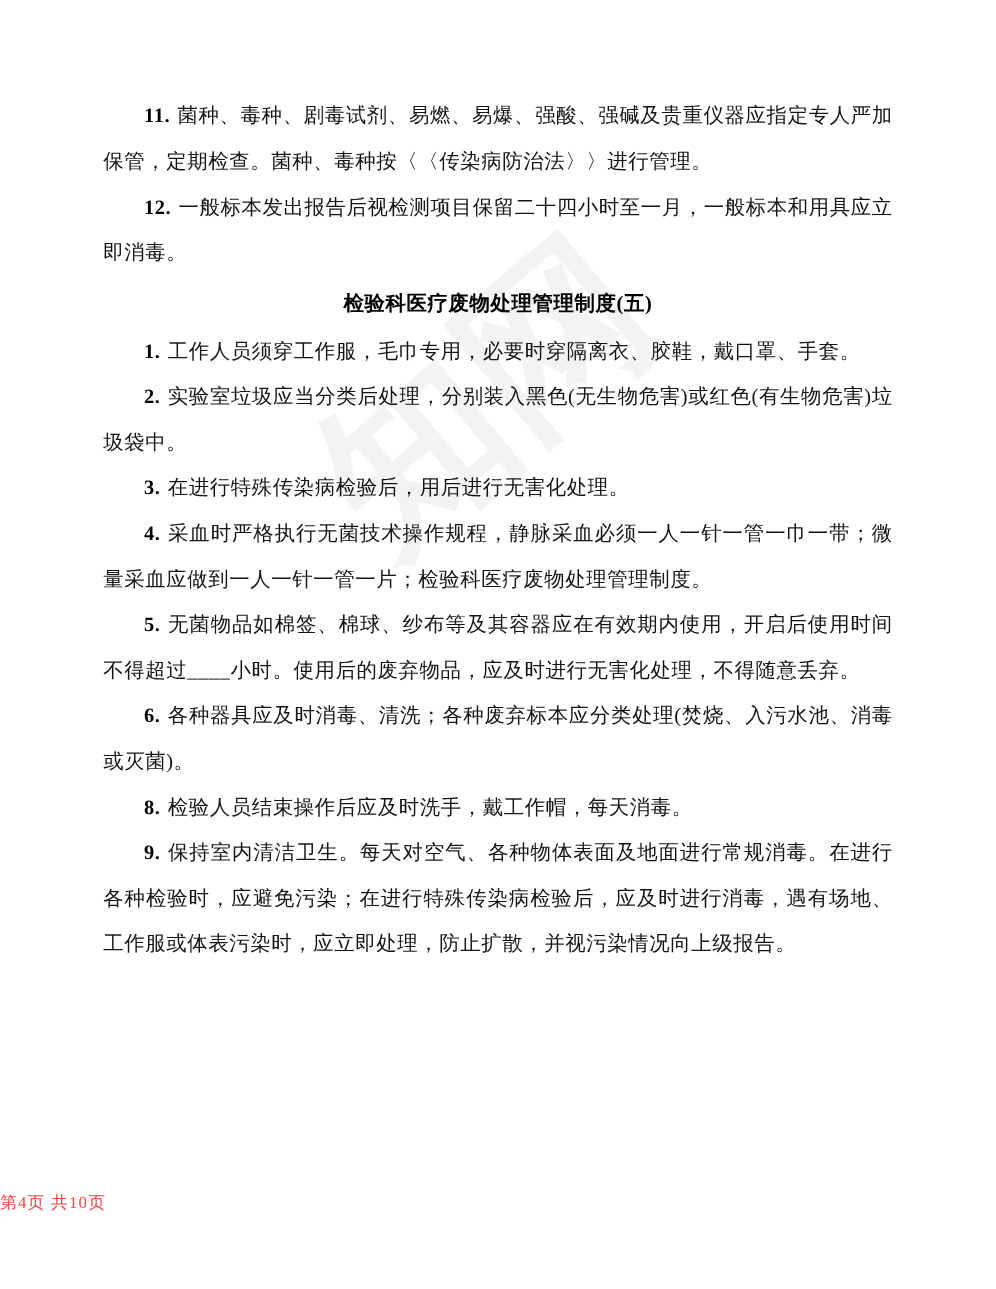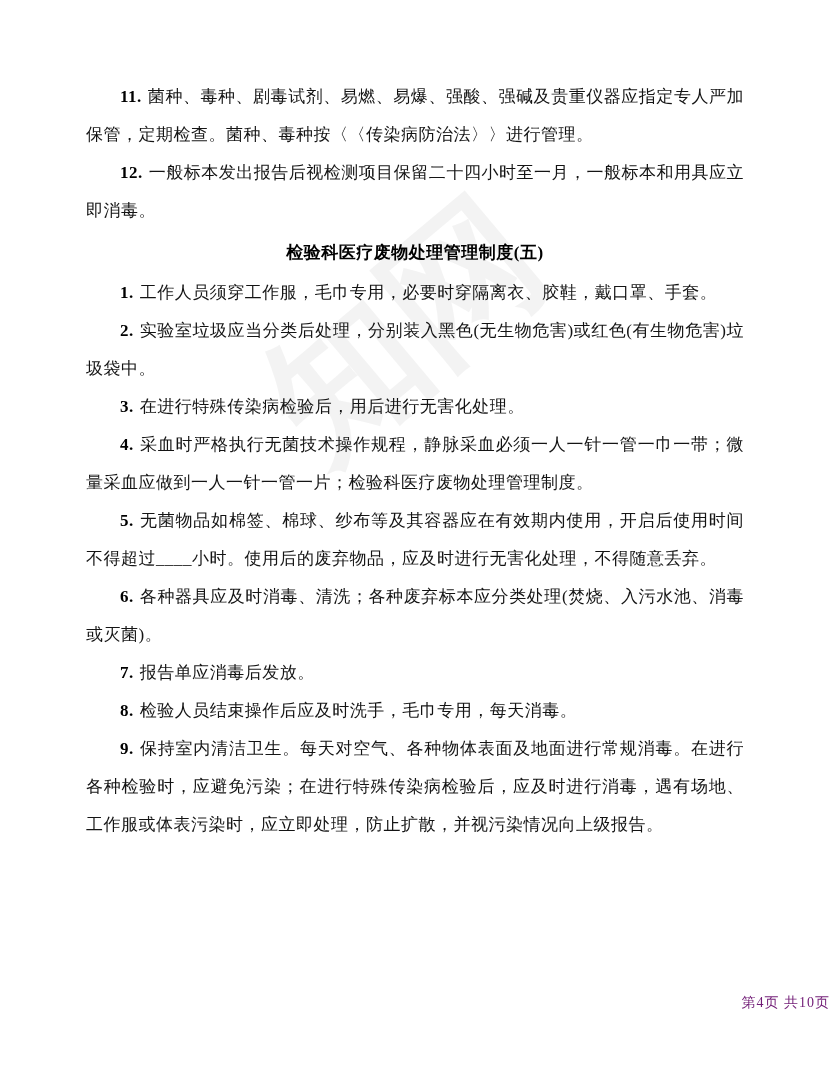--- a/index.html
+++ b/index.html
@@ -48,23 +48,23 @@
     margin: 6px 0 4px 0;
     color: #000000;
     letter-spacing: 0.5px;
   }
 
   .footer {
     position: absolute;
     left: 0;
     right: 0;
     bottom: 62px;
-    text-align: right;
+    text-align: left;
     font-size: 14px;
-    color: #701a75;
+    color: #ef4444;
     z-index: 1;
     letter-spacing: 1px;
   }
 
   .watermark {
     position: absolute;
     left: 255px;
     top: 230px;
     z-index: 0;
     font-size: 150px;
@@ -98,23 +98,22 @@
     <p class="para"><span class="num">2.</span><span>实验室垃圾应当分类后处理，分别装入黑色(无生物危害)或红色(有生物危害)垃圾袋中。</span></p>
 
     <p class="para"><span class="num">3.</span><span>在进行特殊传染病检验后，用后进行无害化处理。</span></p>
 
     <p class="para"><span class="num">4.</span><span>采血时严格执行无菌技术操作规程，静脉采血必须一人一针一管一巾一带；微量采血应做到一人一针一管一片；检验科医疗废物处理管理制度。</span></p>
 
     <p class="para"><span class="num">5.</span><span>无菌物品如棉签、棉球、纱布等及其容器应在有效期内使用，开启后使用时间不得超过____小时。使用后的废弃物品，应及时进行无害化处理，不得随意丢弃。</span></p>
 
     <p class="para"><span class="num">6.</span><span>各种器具应及时消毒、清洗；各种废弃标本应分类处理(焚烧、入污水池、消毒或灭菌)。</span></p>
 
-    <p class="para"><span class="num">7.</span><span>报告单应消毒后发放。</span></p>
 
-    <p class="para"><span class="num">8.</span><span>检验人员结束操作后应及时洗手，毛巾专用，每天消毒。</span></p>
+    <p class="para"><span class="num">8.</span><span>检验人员结束操作后应及时洗手，戴工作帽，每天消毒。</span></p>
 
     <p class="para"><span class="num">9.</span><span>保持室内清洁卫生。每天对空气、各种物体表面及地面进行常规消毒。在进行各种检验时，应避免污染；在进行特殊传染病检验后，应及时进行消毒，遇有场地、工作服或体表污染时，应立即处理，防止扩散，并视污染情况向上级报告。</span></p>
 
   </div>
 
   <div class="footer">第4页 共10页</div>
 
 </div>
 
 </body></html>

